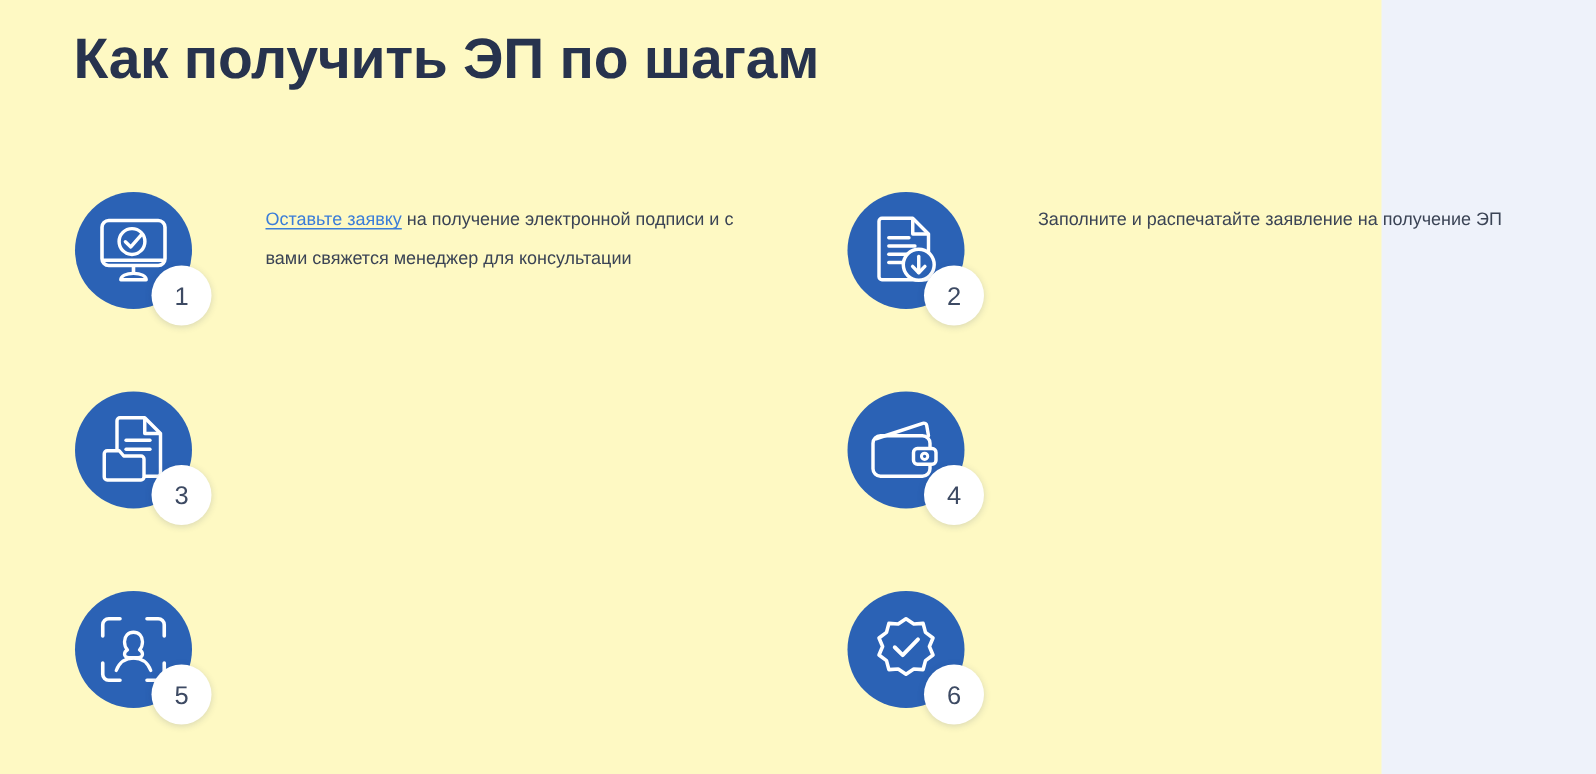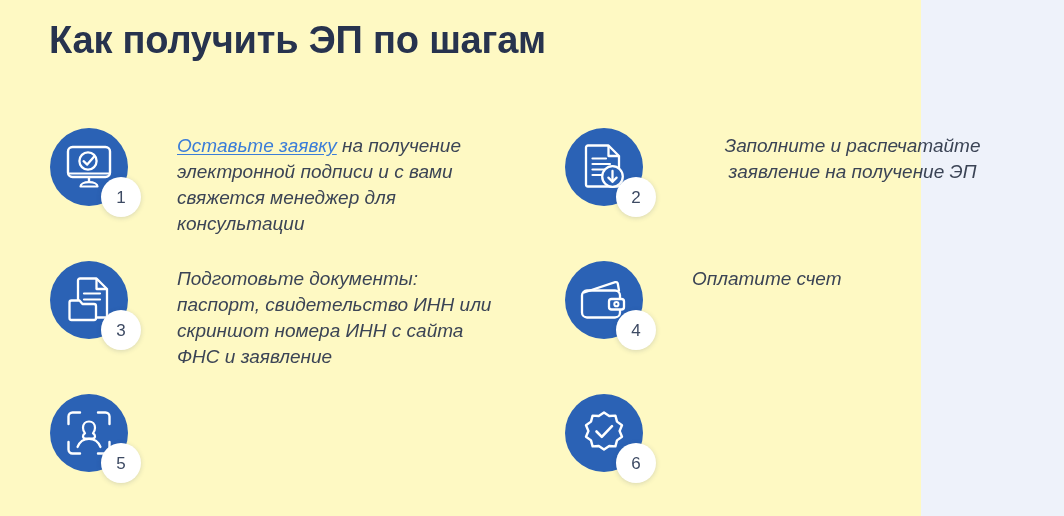--- a/index.html
+++ b/index.html
@@ -96,25 +96,24 @@
     font-size: 17px;
     line-height: 1;
     color: #3d4a63;
     font-weight: 400;
     z-index: 3;
   }
 
   .step-text {
     padding-left: 49px;
     padding-top: 11px;
-    font-size: 19px;
+    font-size: 12px;
     line-height: 26px;
     color: #3b4455;
     max-width: 372px;
-    font-style: italic;
   }
 
   .step-text.wide {
     max-width: 370px;
     text-align: center;
   }
 
   .step-link {
     color: #3b7dd8;
     text-decoration: underline;
@@ -174,36 +173,34 @@
           <svg width="46" height="48" viewBox="0 0 46 48" fill="none" aria-hidden="true">
             <path d="M12 4.5C12 3.4 12.9 2.5 14 2.5H30.5L41 13V39.5C41 40.6 40.1 41.5 39 41.5H14C12.9 41.5 12 40.6 12 39.5V4.5Z" stroke="#ffffff" stroke-width="2.3" stroke-linejoin="round"></path>
             <path d="M30.5 2.6V13H41" stroke="#ffffff" stroke-width="2.3" stroke-linejoin="round"></path>
             <path d="M18 17.5H34" stroke="#ffffff" stroke-width="2.2" stroke-linecap="round"></path>
             <path d="M18 23.5H34" stroke="#ffffff" stroke-width="2.2" stroke-linecap="round"></path>
             <path d="M3.5 26.5C3.5 25.4 4.4 24.5 5.5 24.5H13.5L16.5 28H28C29.1 28 30 28.9 30 30V42C30 43.1 29.1 44 28 44H5.5C4.4 44 3.5 43.1 3.5 42V26.5Z" fill="#2b62b5" stroke="#ffffff" stroke-width="2.3" stroke-linejoin="round"></path>
           </svg>
         </div>
         <div class="step-badge">3</div>
       </div>
-      <div class="step-text">Подготовьте документы: паспорт, свидетельство ИНН или скриншот номера ИНН с сайта ФНС и заявление</div>
     </div>
 
     <div class="step">
       <div class="step-icon-wrap">
         <div class="step-circle">
           <svg width="50" height="44" viewBox="0 0 50 44" fill="none" aria-hidden="true">
             <path d="M5 14.5L36.2 4.2C37.4 3.8 38.6 4.5 38.8 5.7L40 12.5" stroke="#ffffff" stroke-width="2.3" stroke-linecap="round" stroke-linejoin="round"></path>
             <rect x="3" y="12.5" width="38" height="27" rx="5" stroke="#ffffff" stroke-width="2.3"></rect>
             <rect x="30" y="21" width="15" height="10.5" rx="2.6" fill="#2b62b5" stroke="#ffffff" stroke-width="2.3"></rect>
             <circle cx="37.4" cy="26.2" r="2.1" stroke="#ffffff" stroke-width="2"></circle>
           </svg>
         </div>
         <div class="step-badge">4</div>
       </div>
-      <div class="step-text">Оплатите счет</div>
     </div>
 
     <div class="step">
       <div class="step-icon-wrap">
         <div class="step-circle">
           <svg width="46" height="46" viewBox="0 0 46 46" fill="none" aria-hidden="true">
             <path d="M2.5 14V6.5C2.5 4.3 4.3 2.5 6.5 2.5H14" stroke="#ffffff" stroke-width="2.4" stroke-linecap="round"></path>
             <path d="M32 2.5H39.5C41.7 2.5 43.5 4.3 43.5 6.5V14" stroke="#ffffff" stroke-width="2.4" stroke-linecap="round"></path>
             <path d="M43.5 32V39.5C43.5 41.7 41.7 43.5 39.5 43.5H32" stroke="#ffffff" stroke-width="2.4" stroke-linecap="round"></path>
             <path d="M14 43.5H6.5C4.3 43.5 2.5 41.7 2.5 39.5V32" stroke="#ffffff" stroke-width="2.4" stroke-linecap="round"></path>

